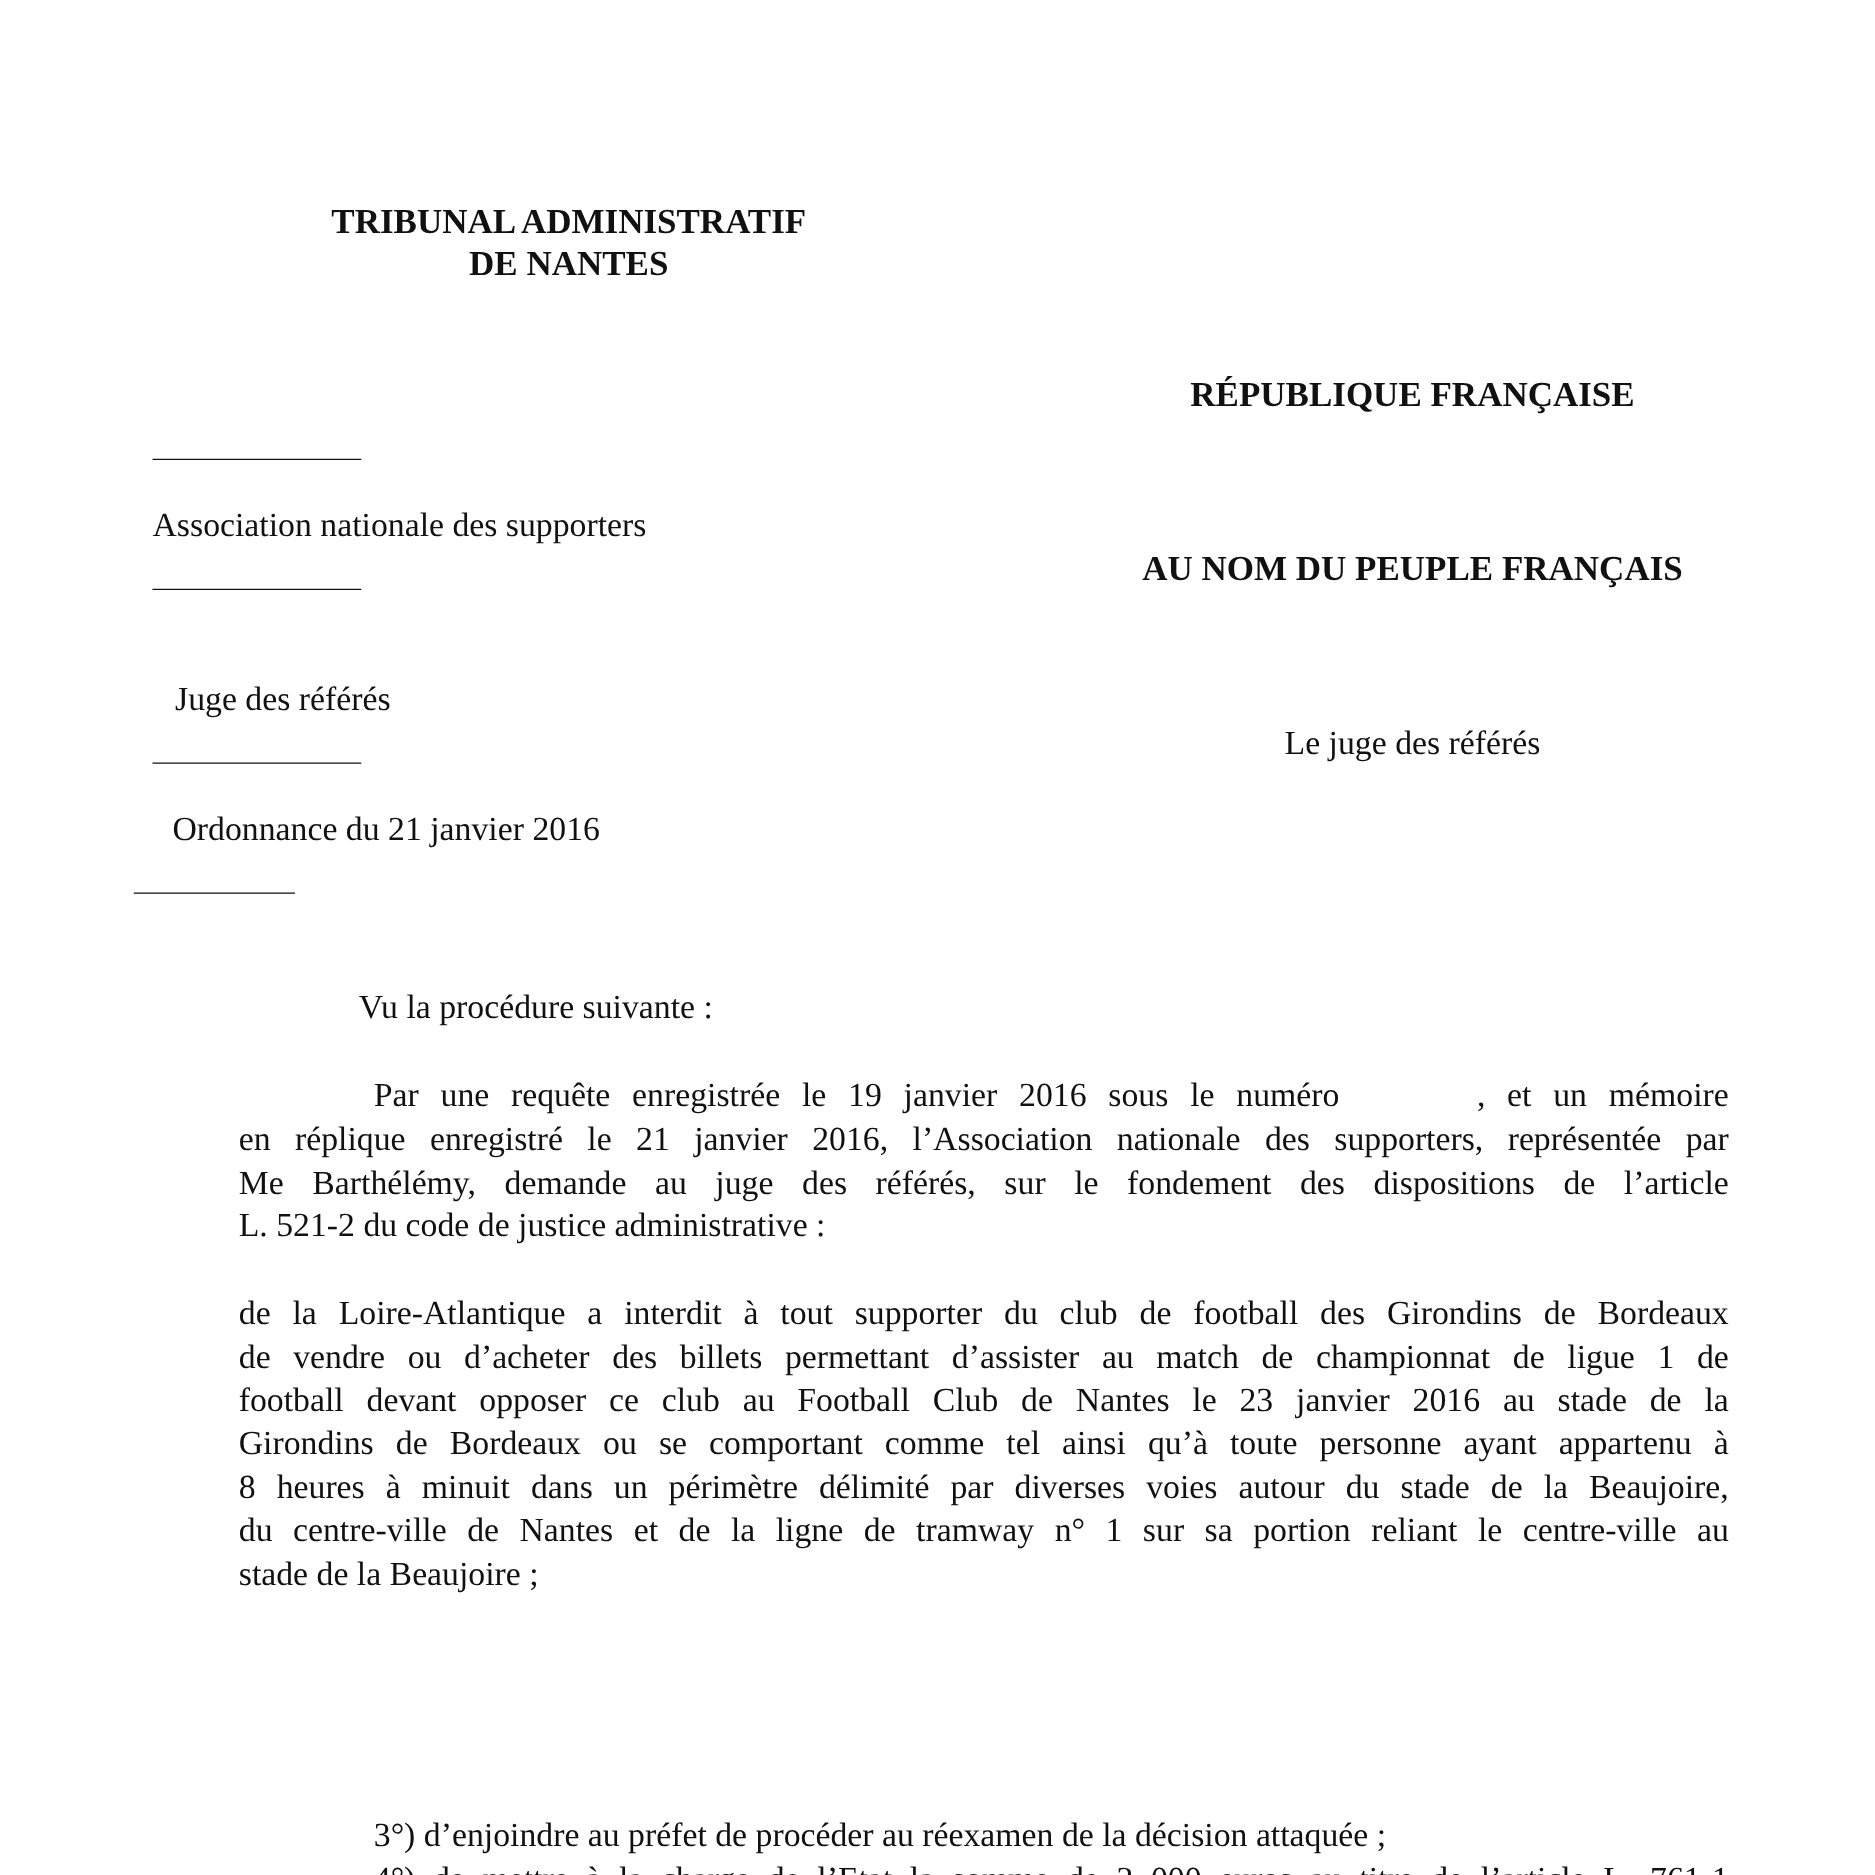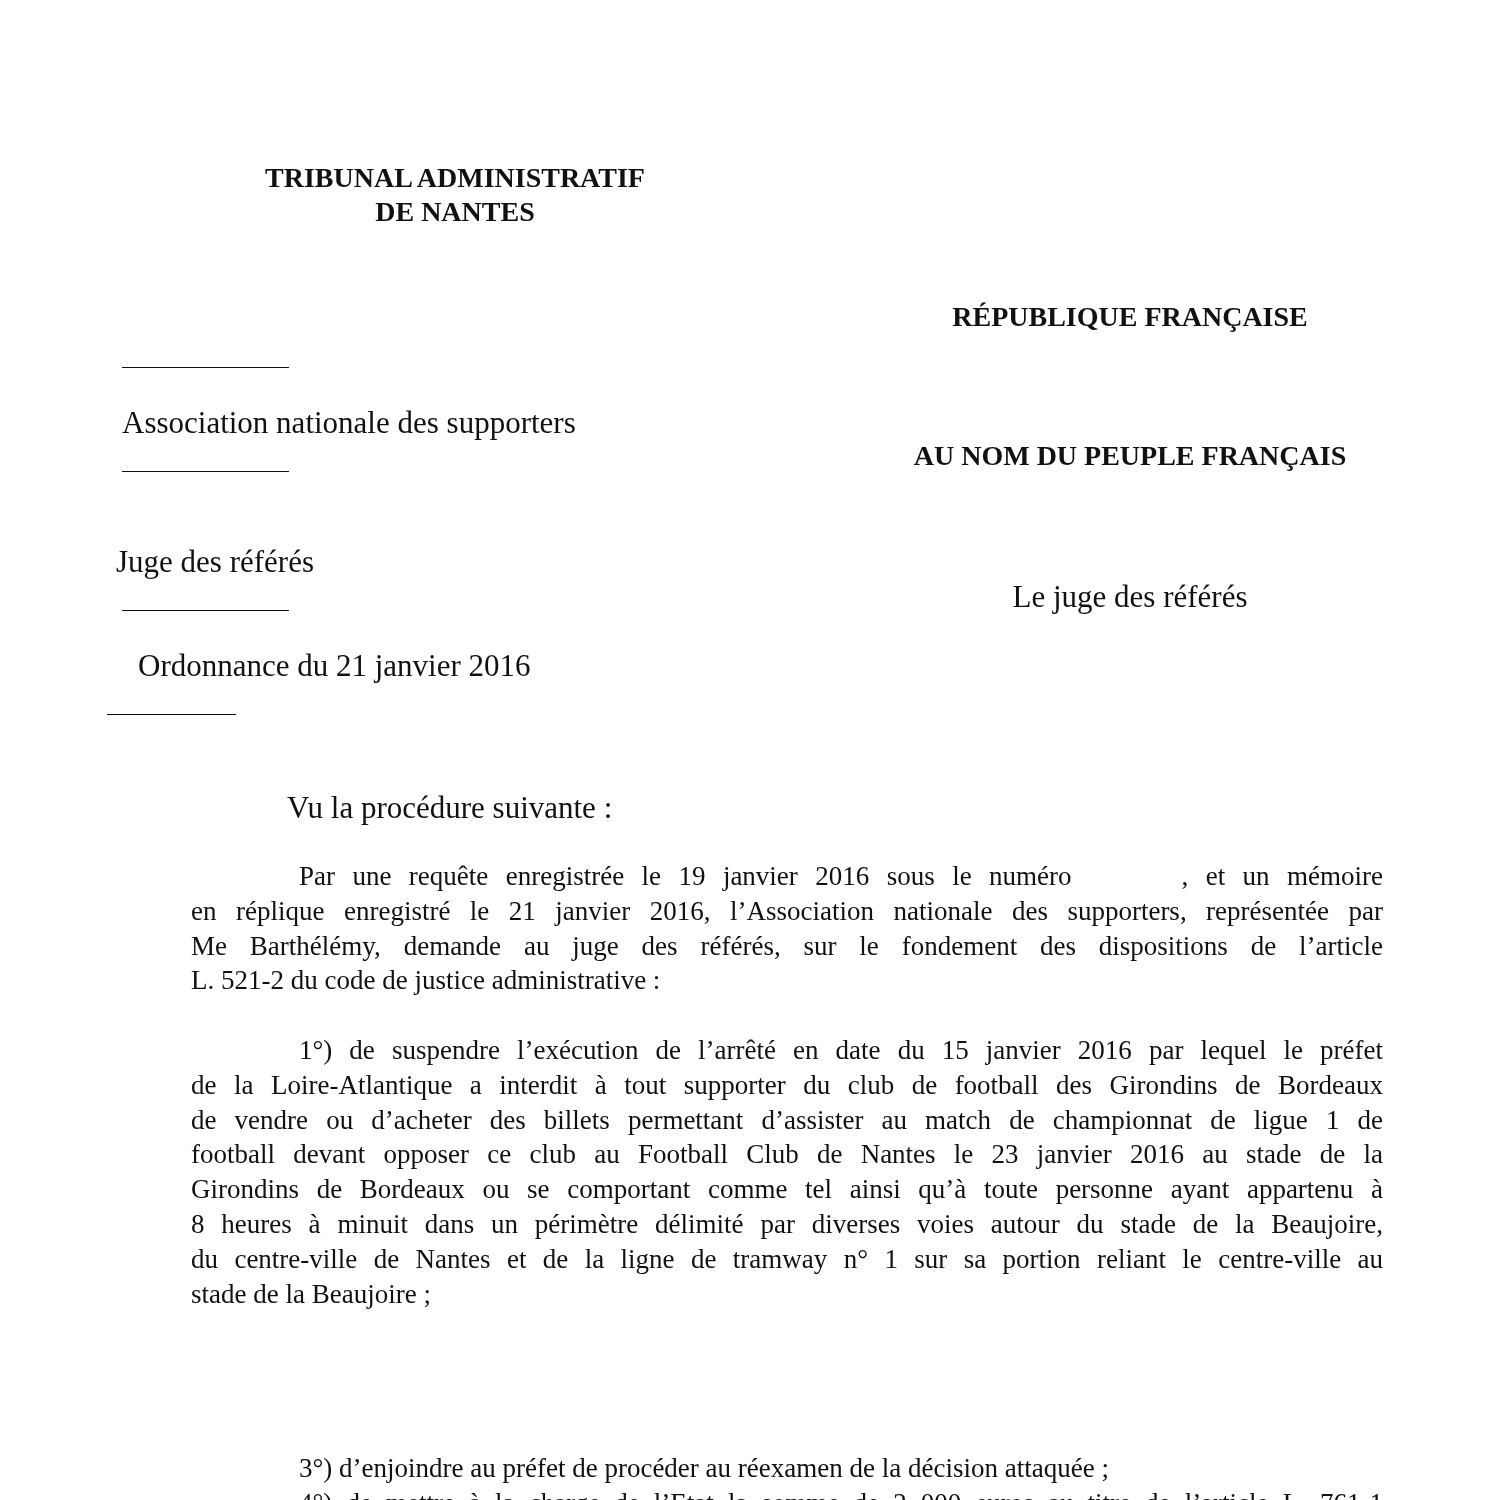--- a/index.html
+++ b/index.html
@@ -11,21 +11,21 @@
       width: 1500px;
       height: 1500px;
       overflow: hidden;
       position: relative;
       font-family: "Liberation Serif", "DejaVu Serif", serif;
       color: #111111;
     }
     .abs { position: absolute; white-space: nowrap; }
     .bold { font-weight: bold; }
     .hdr { font-size: 28px; }
-    .txt { font-size: 31px; }
+    .txt { font-size: 27px; }
     .rule {
       position: absolute;
       height: 0;
       border-top: 1.5px solid #111111;
     }
     .center { text-align: center; }
 
     
     .para {
       position: absolute;
@@ -67,36 +67,35 @@
   <div class="abs bold hdr center" style="left:230px; width:450px; top:162px;">TRIBUNAL ADMINISTRATIF</div>
   <div class="abs bold hdr center" style="left:230px; width:450px; top:196px;">DE NANTES</div>
 
   <div class="abs bold hdr center" style="left:880px; width:500px; top:301px;">RÉPUBLIQUE FRANÇAISE</div>
   <div class="abs txt center" style="left:880px; width:500px; top:579px;">Le juge des référés</div>
   <div class="abs bold hdr center" style="left:880px; width:500px; top:440px;">AU NOM DU PEUPLE FRANÇAIS</div>
 
   <div class="rule" style="left:122px; width:167px; top:367px;"></div>
   <div class="abs txt" style="left:122px; top:405px;">Association nationale des supporters</div>
   <div class="rule" style="left:122px; width:167px; top:471px;"></div>
-  <div class="abs txt" style="left:116px; top:544px;">Juge des référés</div>
+  <div class="abs txt" style="left:140px; top:544px;">Juge des référés</div>
   <div class="rule" style="left:122px; width:167px; top:610px;"></div>
   <div class="abs txt" style="left:122px; top:648px;margin-left:16px;">Ordonnance du 21 janvier 2016</div>
   <div class="rule" style="left:107px; width:129px; top:714px;"></div>
 
   <div class="abs txt" style="left:287px; top:790px;">Vu la procédure suivante :</div>
 
   <div class="para" style="top:859px;">
     <span class="line indent"><span>Par une requête enregistrée le 19 janvier 2016 sous le numéro</span><span class="redacted"></span><span>, et un mémoire</span></span>
     <span class="line">en réplique enregistré le 21 janvier 2016, l’Association nationale des supporters, représentée par</span>
     <span class="line">Me Barthélémy, demande au juge des référés, sur le fondement des dispositions de l’article</span>
     <span class="line last">L. 521-2 du code de justice administrative :</span>
   </div>
 
   <div class="para" style="top:1033px;">
-    <span class="line indent">1°) de suspendre l’exécution de l’arrêté en date du 15 janvier 2016 par lequel le préfet</span>
     <span class="line">de la Loire-Atlantique a interdit à tout supporter du club de football des Girondins de Bordeaux</span>
     <span class="line">de vendre ou d’acheter des billets permettant d’assister au match de championnat de ligue 1 de</span>
     <span class="line">football devant opposer ce club au Football Club de Nantes le 23 janvier 2016 au stade de la</span>
     <span class="line">Girondins de Bordeaux ou se comportant comme tel ainsi qu’à toute personne ayant appartenu à</span>
     <span class="line">8 heures à minuit dans un périmètre délimité par diverses voies autour du stade de la Beaujoire,</span>
     <span class="line">du centre-ville de Nantes et de la ligne de tramway n° 1 sur sa portion reliant le centre-ville au</span>
     <span class="line last">stade de la Beaujoire ;</span>
   </div>
 
 

